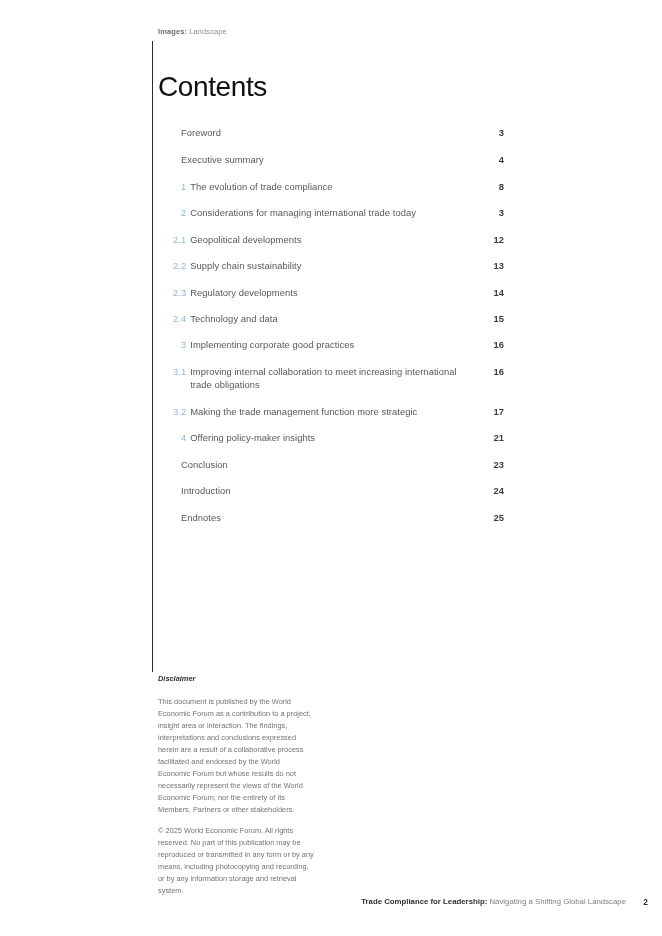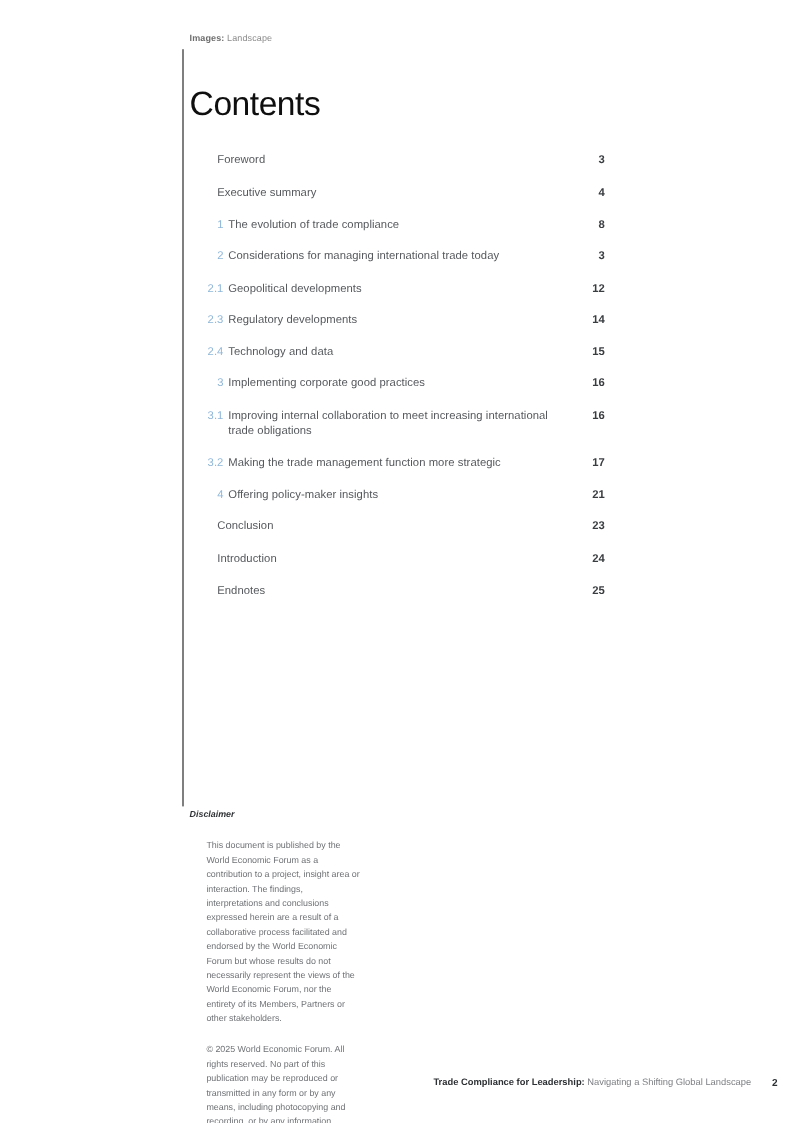--- a/index.html
+++ b/index.html
@@ -116,21 +116,21 @@
     line-height: 1.62;
     color: #6f7276;
   }
   .disclaimer-title {
     font-weight: bold;
     color: #2e3134;
     margin-bottom: 11px;
     font-style: italic;
   }
   .disclaimer p {
-    margin: 14px;
+    margin: 0;
   }
   .disclaimer p.copyright {
     margin-top: 9px;
   }
 
   
   .footer {
     position: absolute;
     left: 0;
     top: 897px;
@@ -198,20 +198,27 @@
             <span class="toc-text">Considerations for managing international trade today</span>
           </span>
           <span class="toc-page">3</span>
         </li>
         <li class="toc-row level-2">
           <span class="toc-label">
             <span class="toc-num">2.1</span>
             <span class="toc-text">Geopolitical developments</span>
           </span>
           <span class="toc-page">12</span>
+        </li>
+        <li class="toc-row level-2">
+          <span class="toc-label">
+            <span class="toc-num">2.2</span>
+            <span class="toc-text">Supply chain sustainability</span>
+          </span>
+          <span class="toc-page">13</span>
         </li>
         <li class="toc-row level-2">
           <span class="toc-label">
             <span class="toc-num">2.3</span>
             <span class="toc-text">Regulatory developments</span>
           </span>
           <span class="toc-page">14</span>
         </li>
         <li class="toc-row level-2">
           <span class="toc-label">

